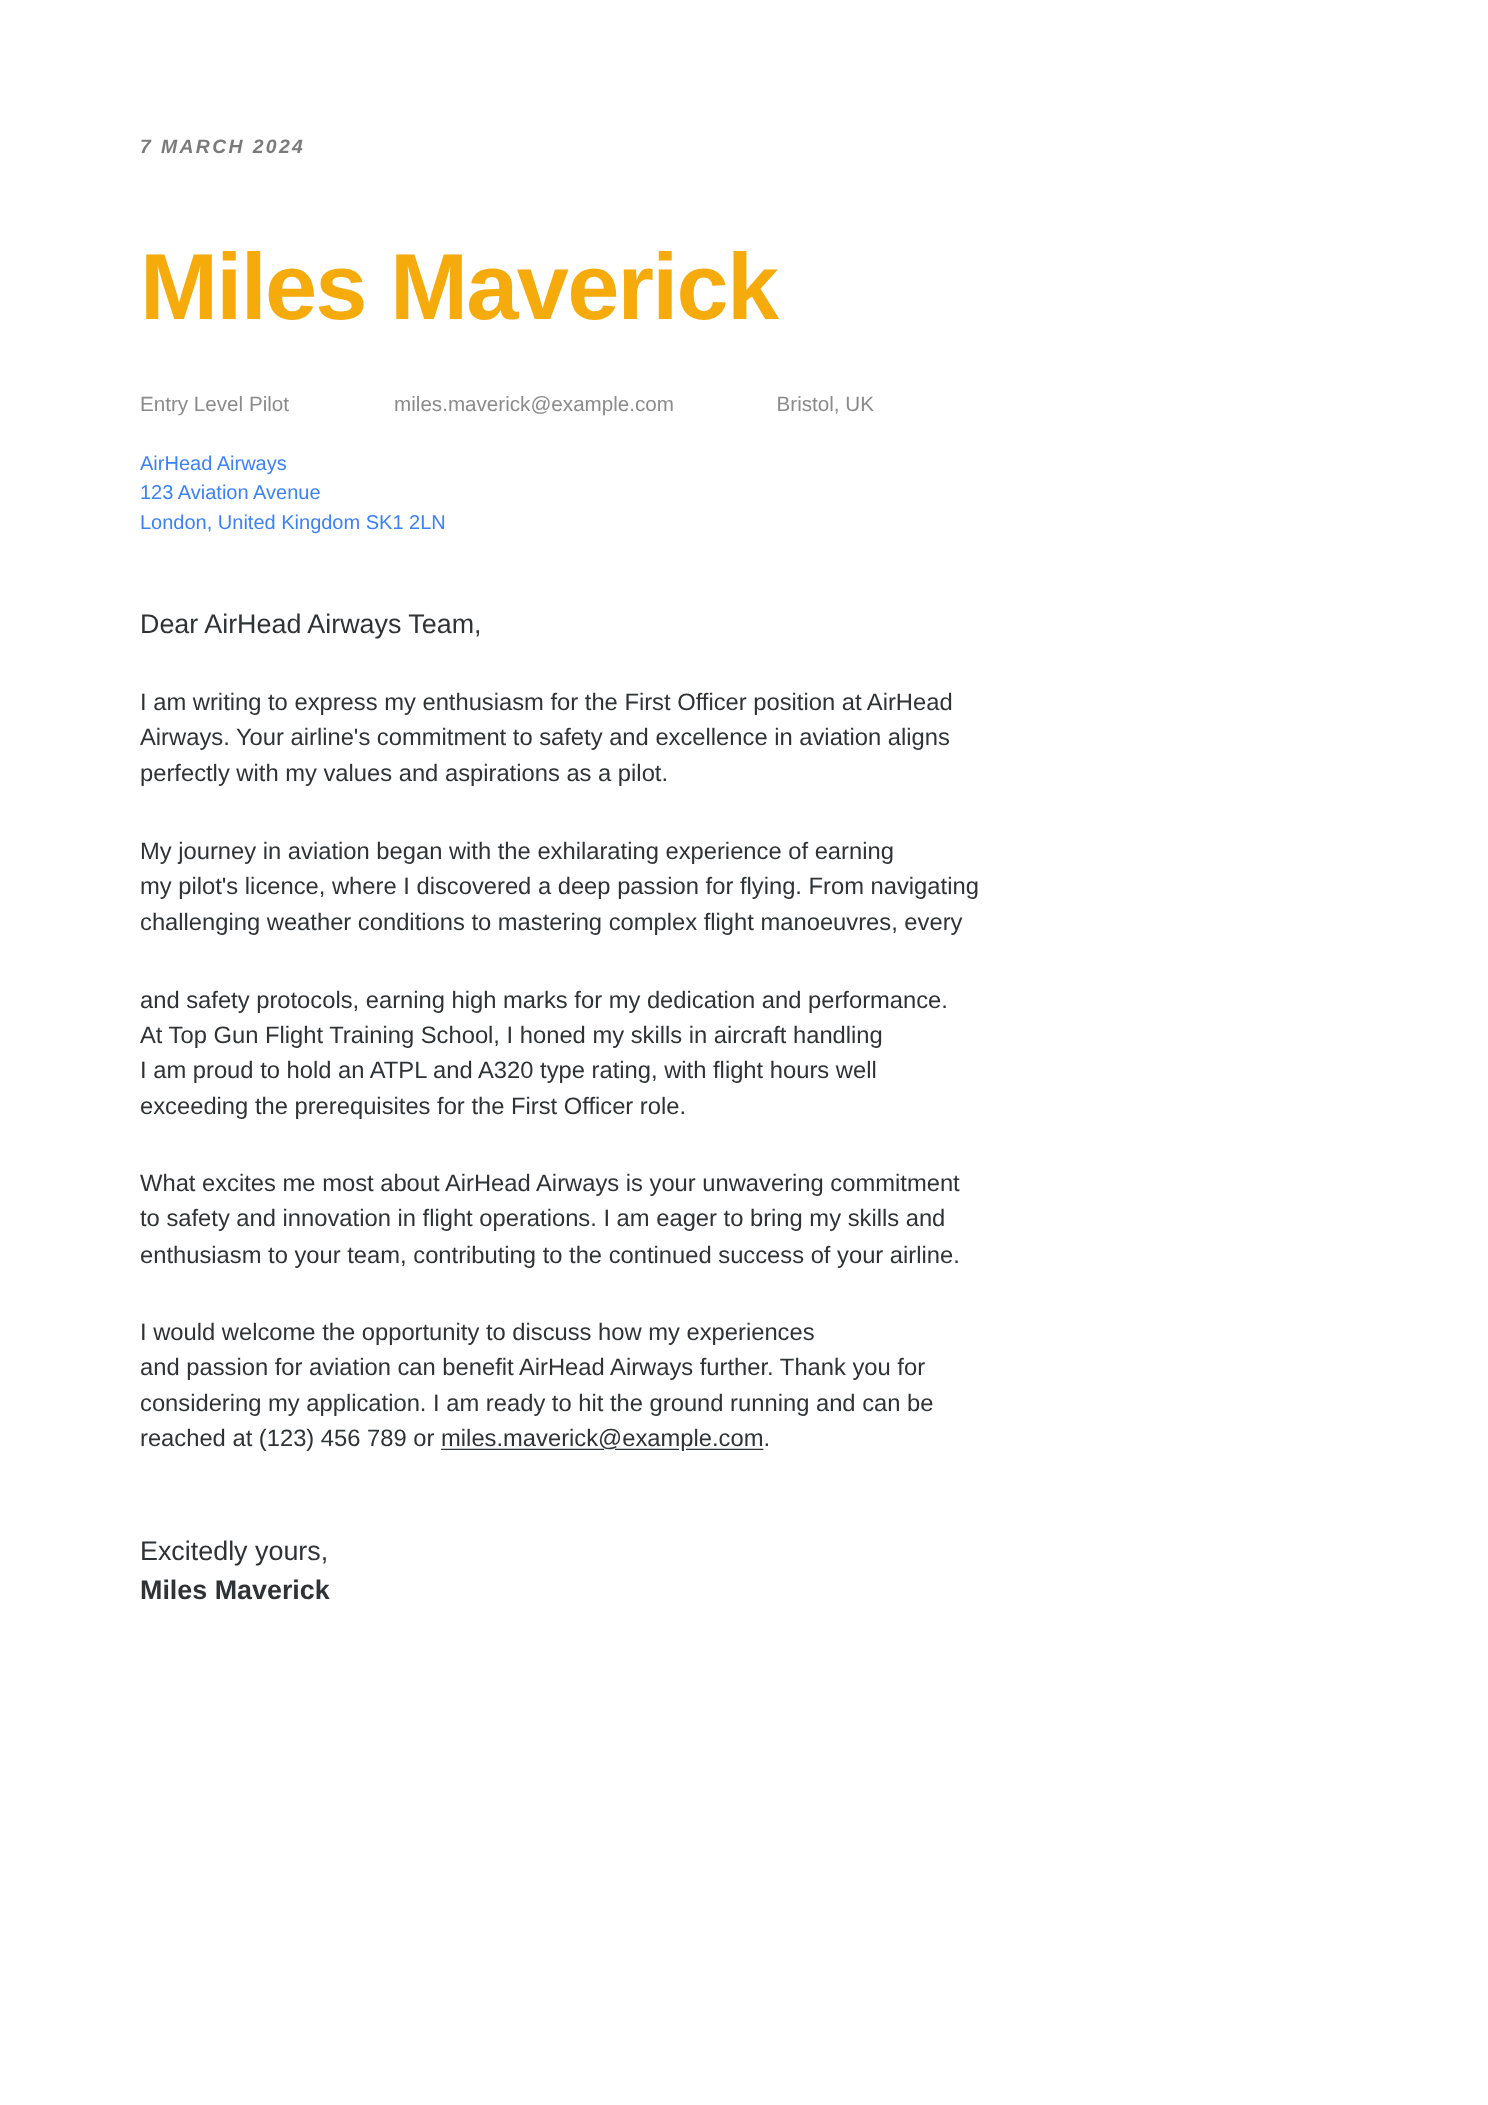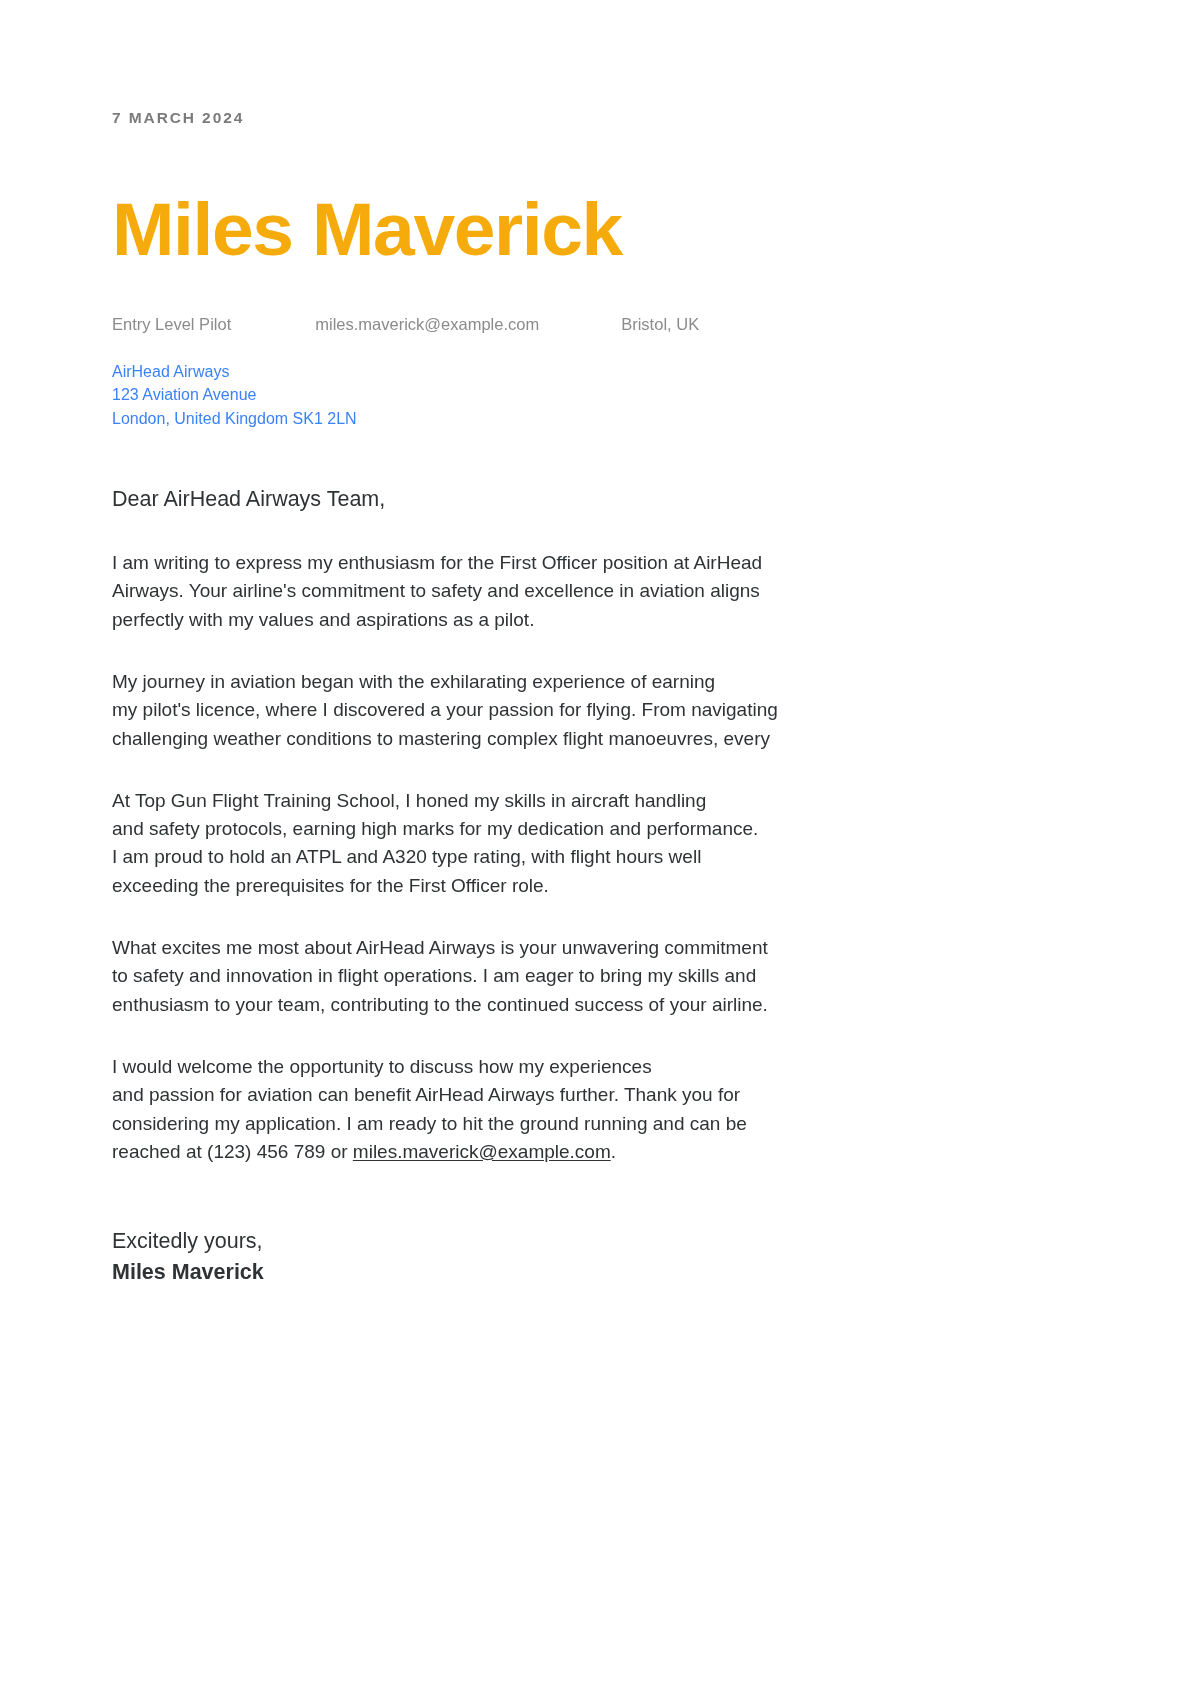--- a/index.html
+++ b/index.html
@@ -28,20 +28,21 @@
 
   
   .date {
     margin-top: 110px;
     font-size: 15.5px;
     font-weight: 700;
     letter-spacing: 1.9px;
     color: #7b7b7b;
     text-transform: uppercase;
     line-height: 1;
+    font-style: italic;
   }
 
   
   .name {
     margin-top: 68px;
     font-size: 75px;
     font-weight: 700;
     letter-spacing: -1.4px;
     line-height: 0.95;
     color: #f6ab0d;
@@ -132,27 +133,27 @@
     <div class="salutation">Dear AirHead Airways Team,</div>
 
     <div class="para">
       <span class="line">I am writing to express my enthusiasm for the First Officer position at AirHead</span>
       <span class="line">Airways. Your airline's commitment to safety and excellence in aviation aligns</span>
       <span class="line">perfectly with my values and aspirations as a pilot.</span>
     </div>
 
     <div class="para">
       <span class="line">My journey in aviation began with the exhilarating experience of earning</span>
-      <span class="line">my pilot's licence, where I discovered a your passion for flying. From navigating</span>
+      <span class="line">my pilot's licence, where I discovered a deep passion for flying. From navigating</span>
       <span class="line">challenging weather conditions to mastering complex flight manoeuvres, every</span>
     </div>
 
     <div class="para">
+      <span class="line">and safety protocols, earning high marks for my dedication and performance.</span>
       <span class="line">At Top Gun Flight Training School, I honed my skills in aircraft handling</span>
-      <span class="line">and safety protocols, earning high marks for my dedication and performance.</span>
       <span class="line">I am proud to hold an ATPL and A320 type rating, with flight hours well</span>
       <span class="line">exceeding the prerequisites for the First Officer role.</span>
     </div>
 
     <div class="para">
       <span class="line">What excites me most about AirHead Airways is your unwavering commitment</span>
       <span class="line">to safety and innovation in flight operations. I am eager to bring my skills and</span>
       <span class="line">enthusiasm to your team, contributing to the continued success of your airline.</span>
     </div>
 

